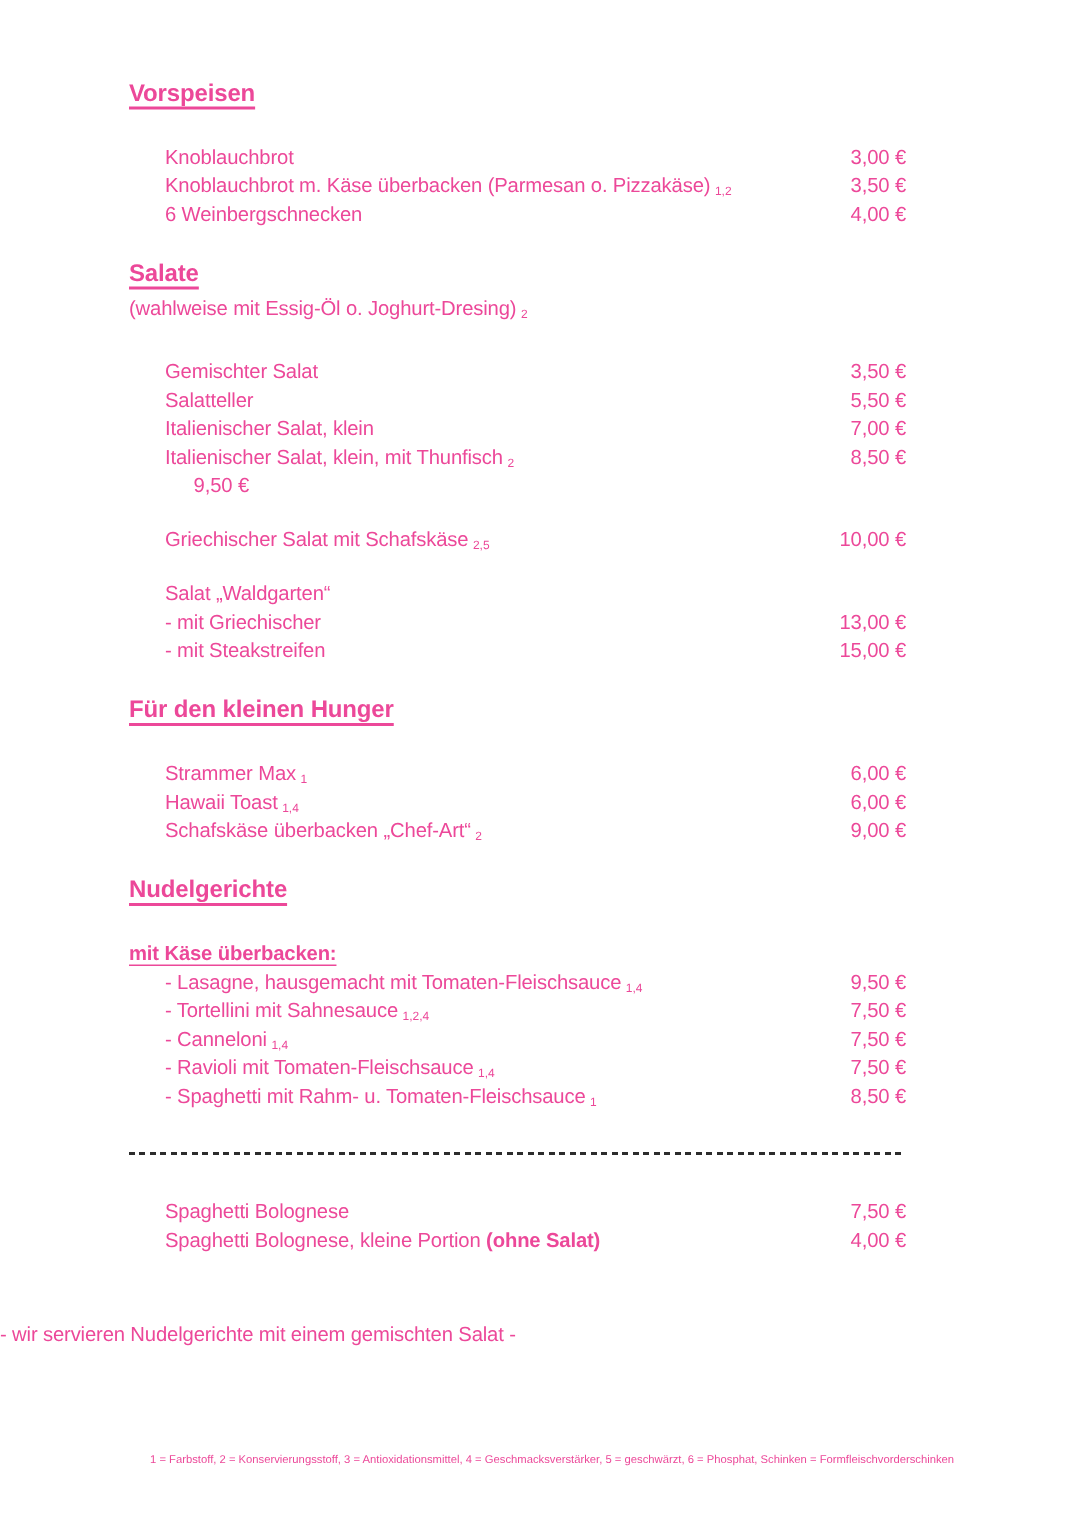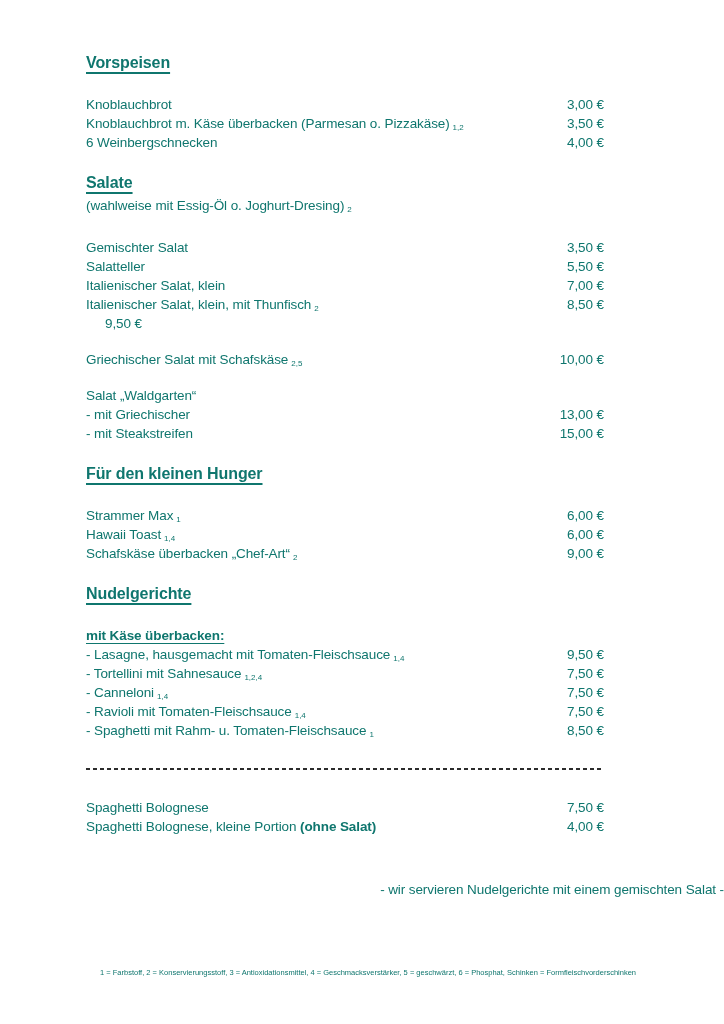--- a/index.html
+++ b/index.html
@@ -3,21 +3,21 @@
 <meta charset="utf-8">
 <style>
   * { margin: 0; padding: 0; box-sizing: border-box; }
   html, body { background: #e8e8e8; }
   .page {
     position: relative;
     width: 724px;
     height: 1024px;
     margin: 0 auto;
     background: #ffffff;
-    color: #0f766e;
+    color: #ec4899;
     font-family: "Liberation Sans", "DejaVu Sans", sans-serif;
     letter-spacing: -0.1px;
     overflow: hidden;
   }
   .content {
     position: absolute;
     top: 54px;
     left: 86px;
     width: 518px;
   }
@@ -47,20 +47,21 @@
     text-decoration-thickness: 1px;
     text-underline-offset: 3px;
     display: inline-block;
   }
   .row {
     display: flex;
     justify-content: space-between;
     align-items: flex-start;
     font-size: 13.5px;
     line-height: 19px;
+    margin-left: 24px;
   }
   .name { flex: 1 1 auto; }
   .price { flex: 0 0 auto; text-align: right; min-width: 56px; white-space: nowrap; }
   sub.fn {
     font-size: 8px;
     line-height: 0;
     margin-left: 3px;
     vertical-align: baseline;
     position: relative;
     top: 2px;
@@ -69,21 +70,21 @@
   .divider {
     height: 1.5px;
     margin: 28px 0 28px 0;
     background-image: repeating-linear-gradient(to right, #2c2c2c 0 4px, transparent 4px 7px);
   }
   .closing-note {
     position: absolute;
     top: 880px;
     left: 0;
     width: 724px;
-    text-align: right;
+    text-align: left;
     font-size: 13.5px;
     line-height: 19px;
   }
   .footnote {
     position: absolute;
     top: 968px;
     left: 100px;
     width: 560px;
     font-size: 7.5px;
     line-height: 10px;

